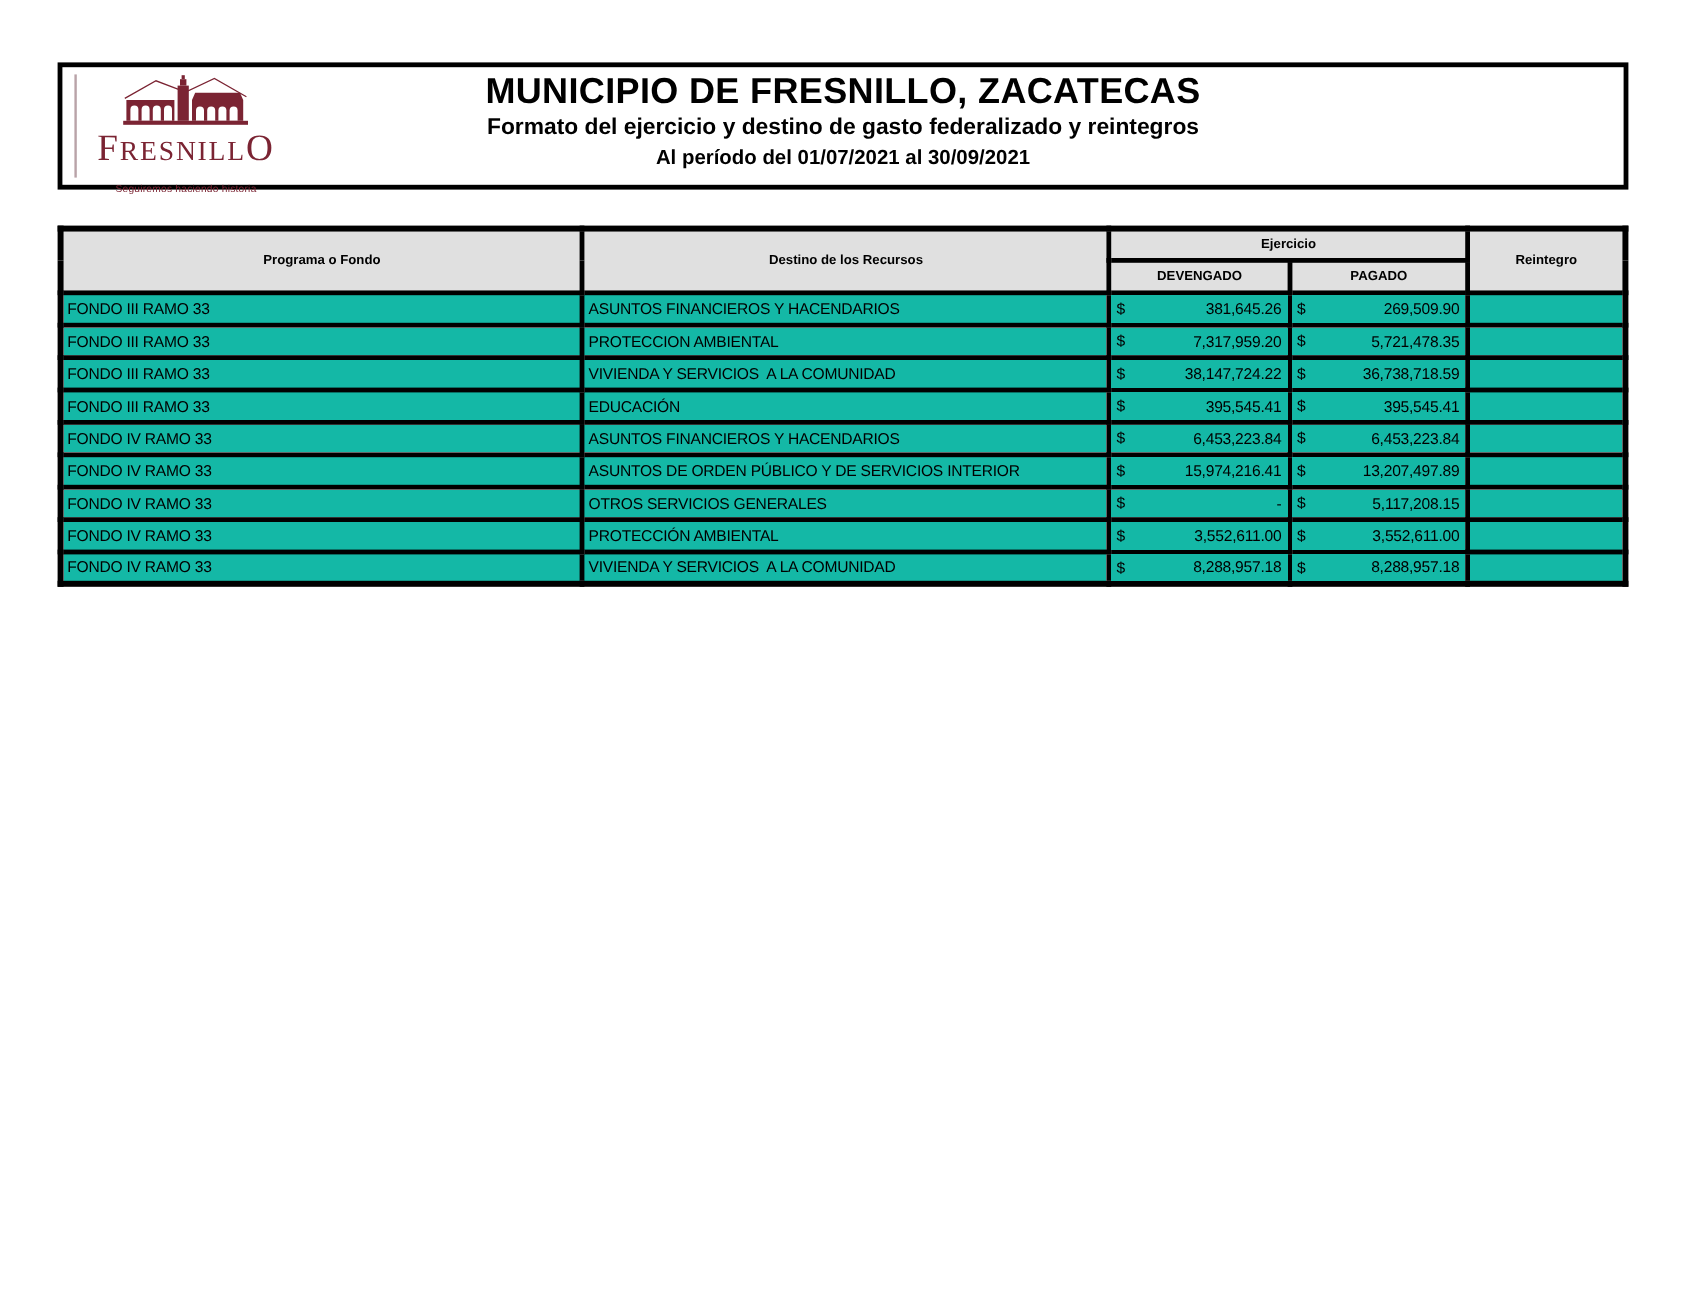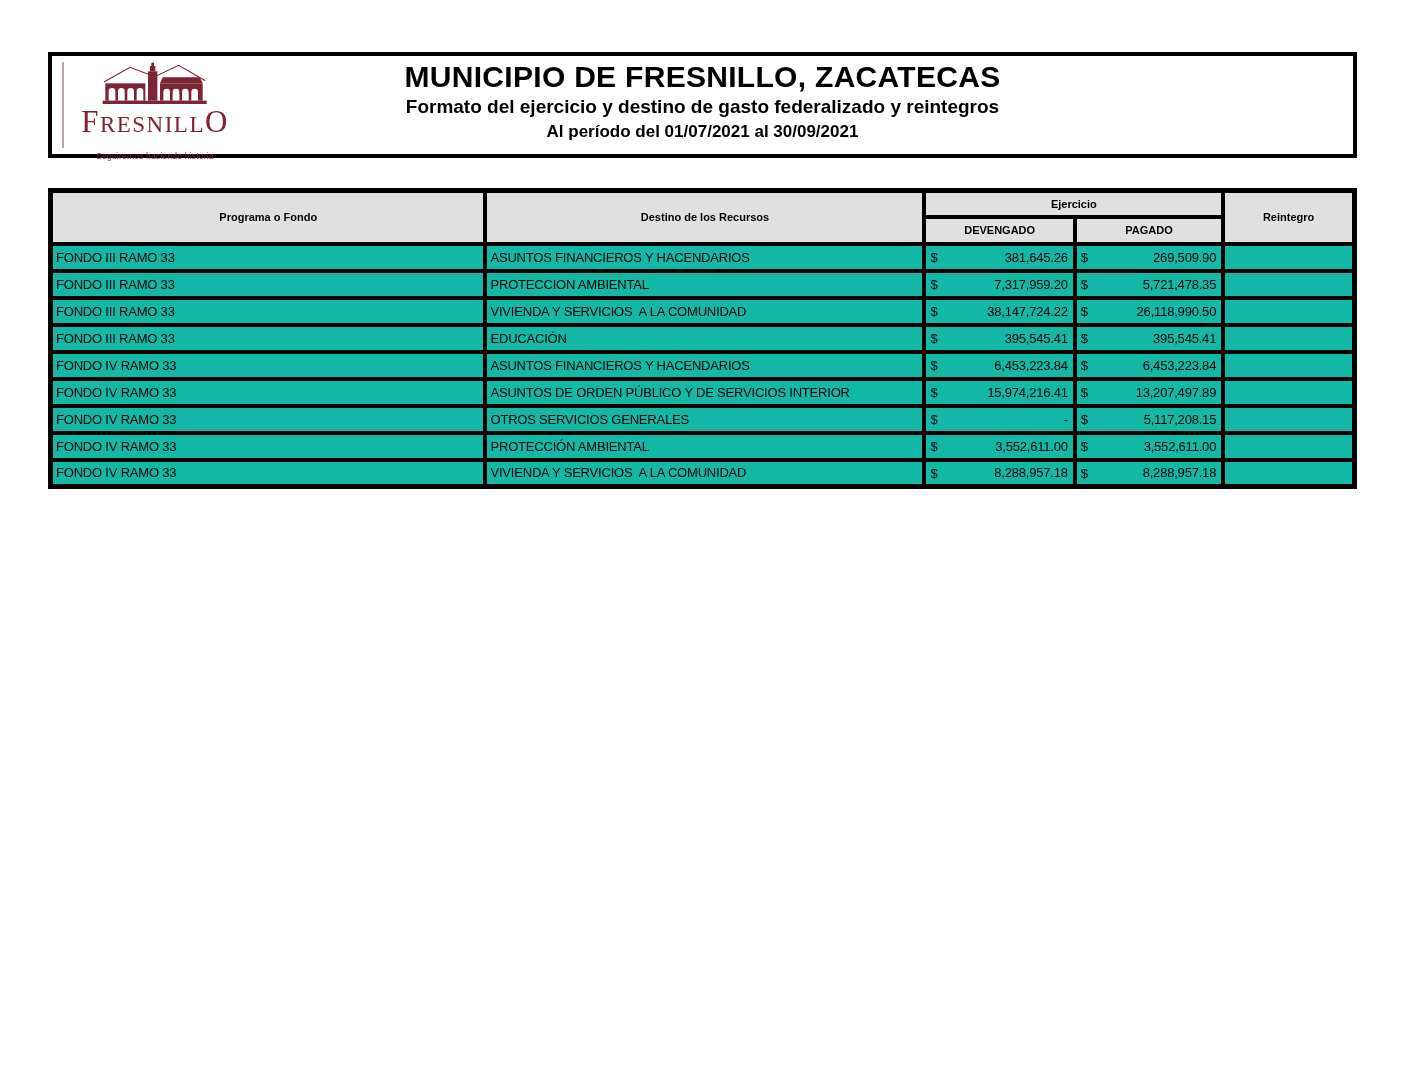--- a/index.html
+++ b/index.html
@@ -142,21 +142,21 @@
         <td class="t">FONDO III RAMO 33</td>
         <td class="t">PROTECCION AMBIENTAL</td>
         <td class="money"><span class="cur">$</span><span class="amt">7,317,959.20</span></td>
         <td class="money"><span class="cur">$</span><span class="amt">5,721,478.35</span></td>
         <td class="empty"></td>
       </tr>
       <tr>
         <td class="t">FONDO III RAMO 33</td>
         <td class="t">VIVIENDA Y SERVICIOS  A LA COMUNIDAD</td>
         <td class="money"><span class="cur">$</span><span class="amt">38,147,724.22</span></td>
-        <td class="money"><span class="cur">$</span><span class="amt">26,118,990.50</span></td>
+        <td class="money"><span class="cur">$</span><span class="amt">36,738,718.59</span></td>
         <td class="empty"></td>
       </tr>
       <tr>
         <td class="t">FONDO III RAMO 33</td>
         <td class="t">EDUCACIÓN</td>
         <td class="money"><span class="cur">$</span><span class="amt">395,545.41</span></td>
         <td class="money"><span class="cur">$</span><span class="amt">395,545.41</span></td>
         <td class="empty"></td>
       </tr>
       <tr>

